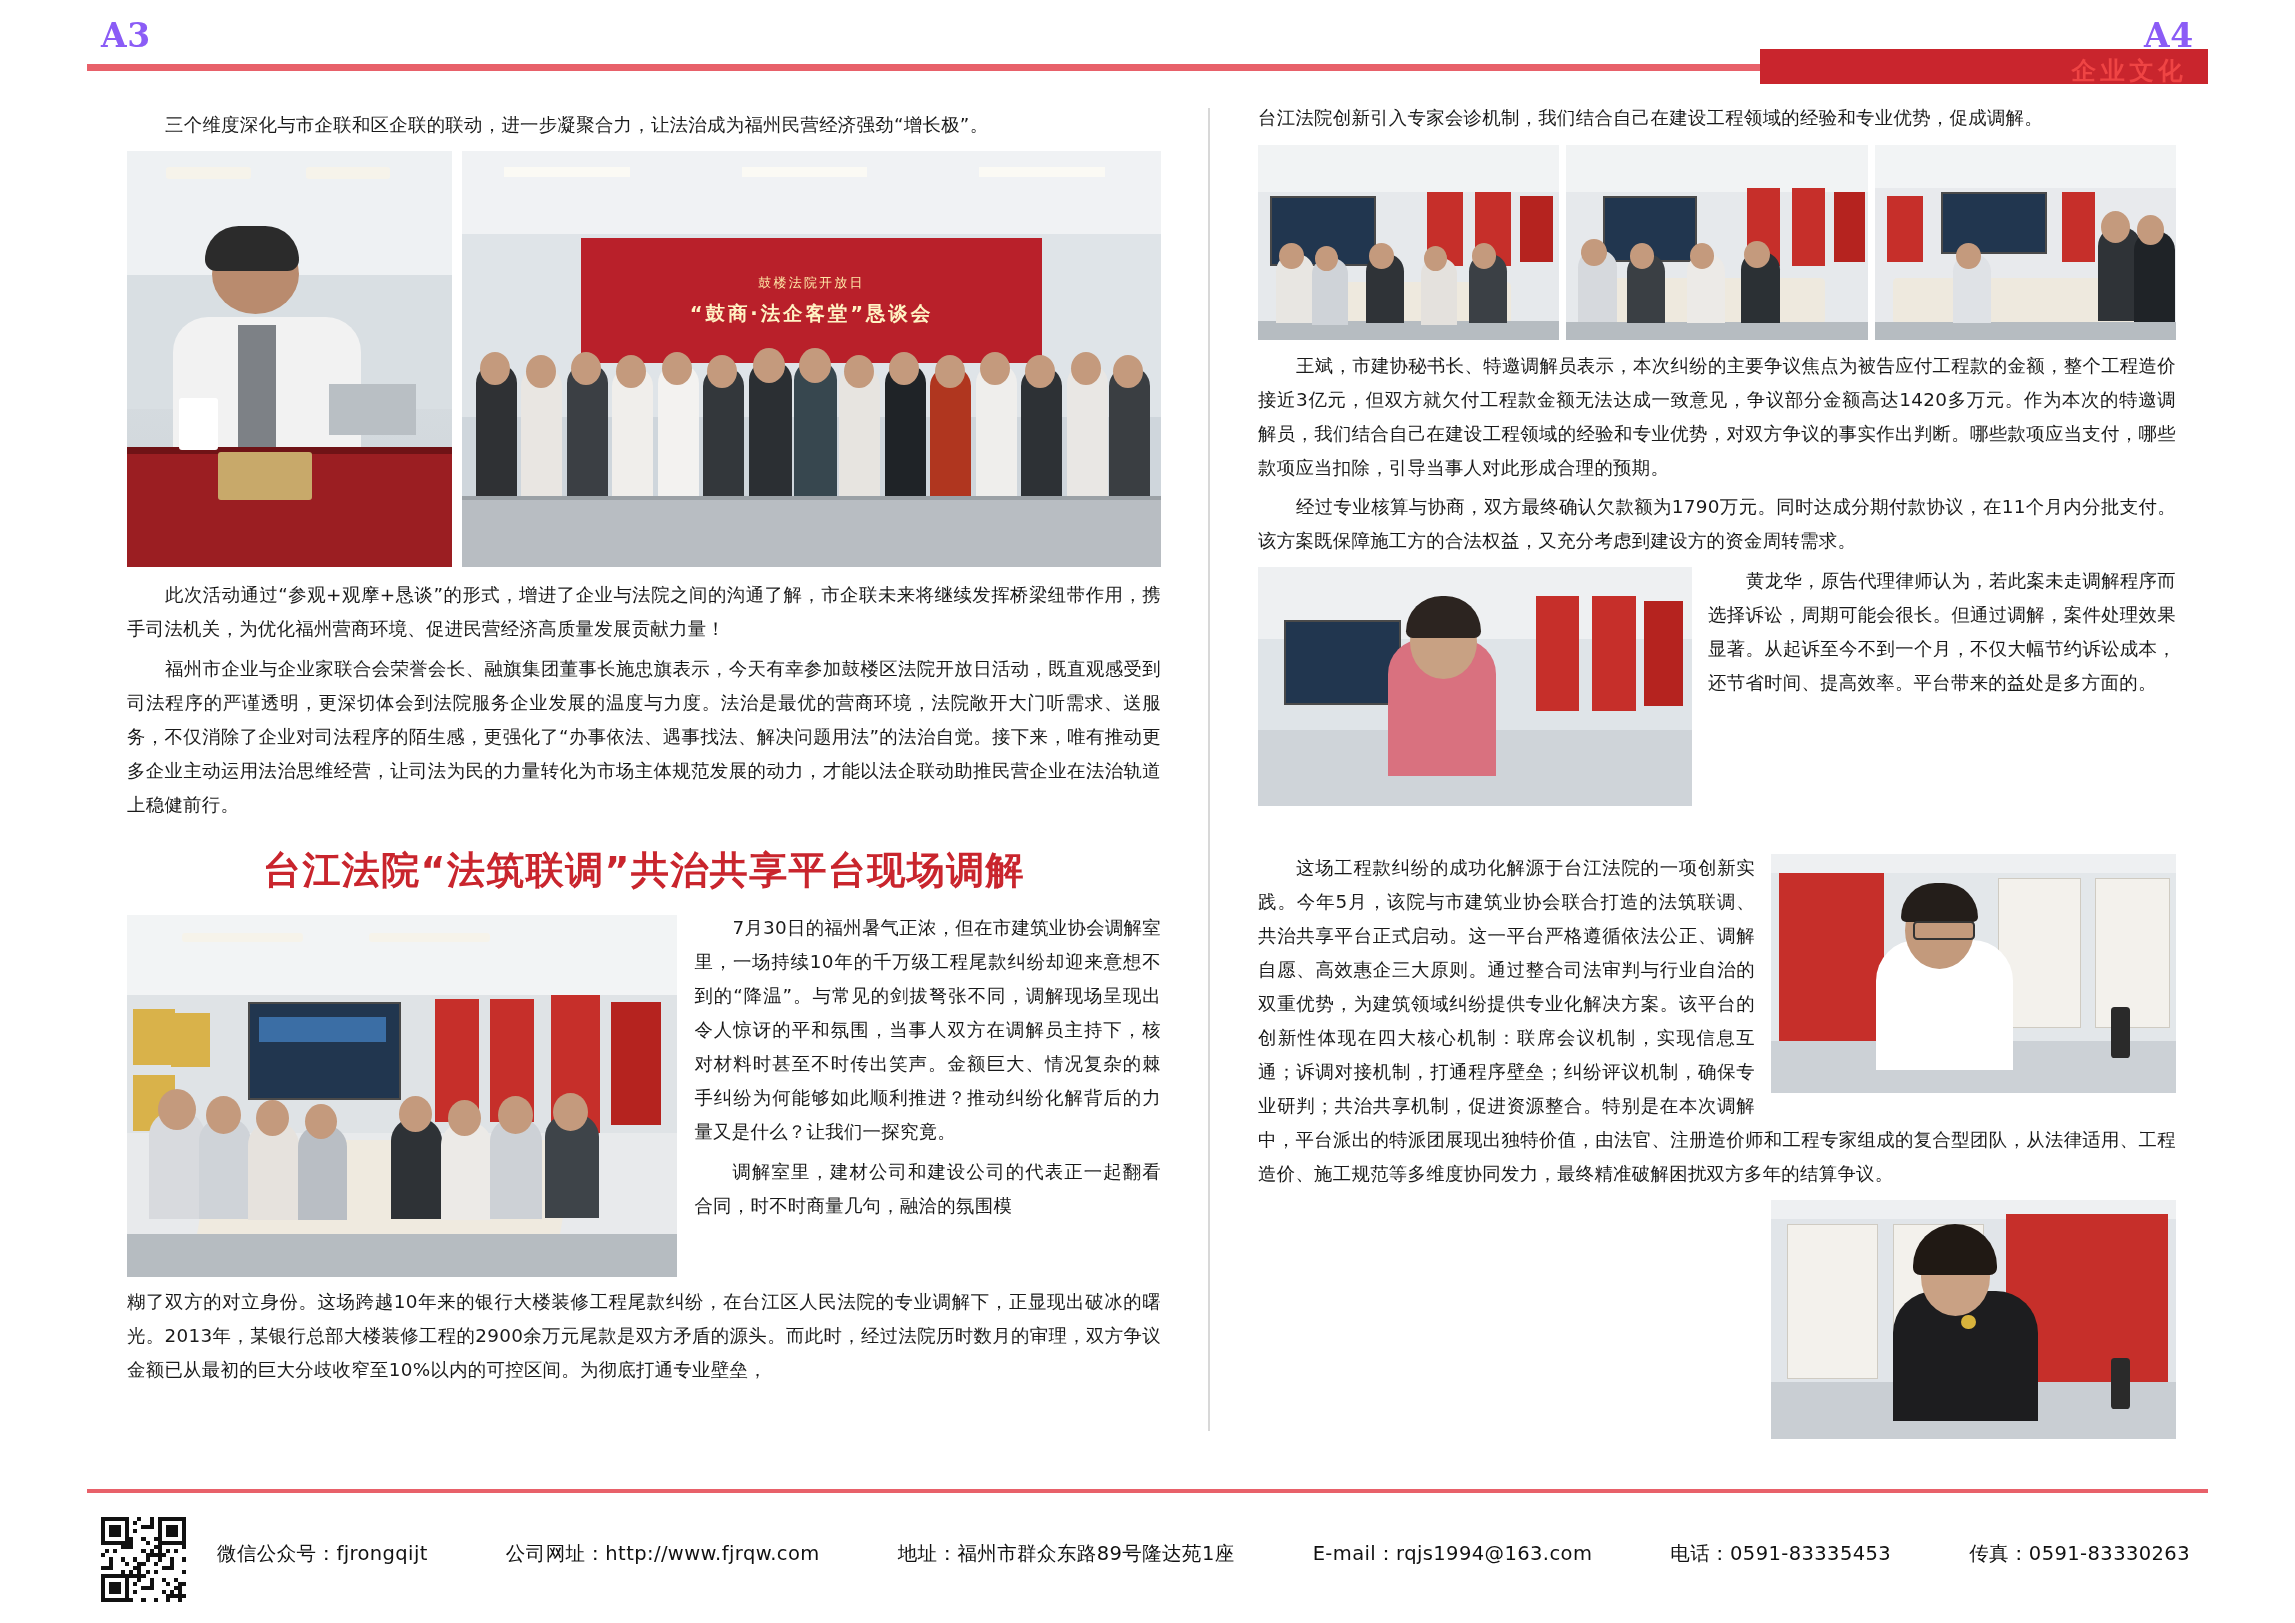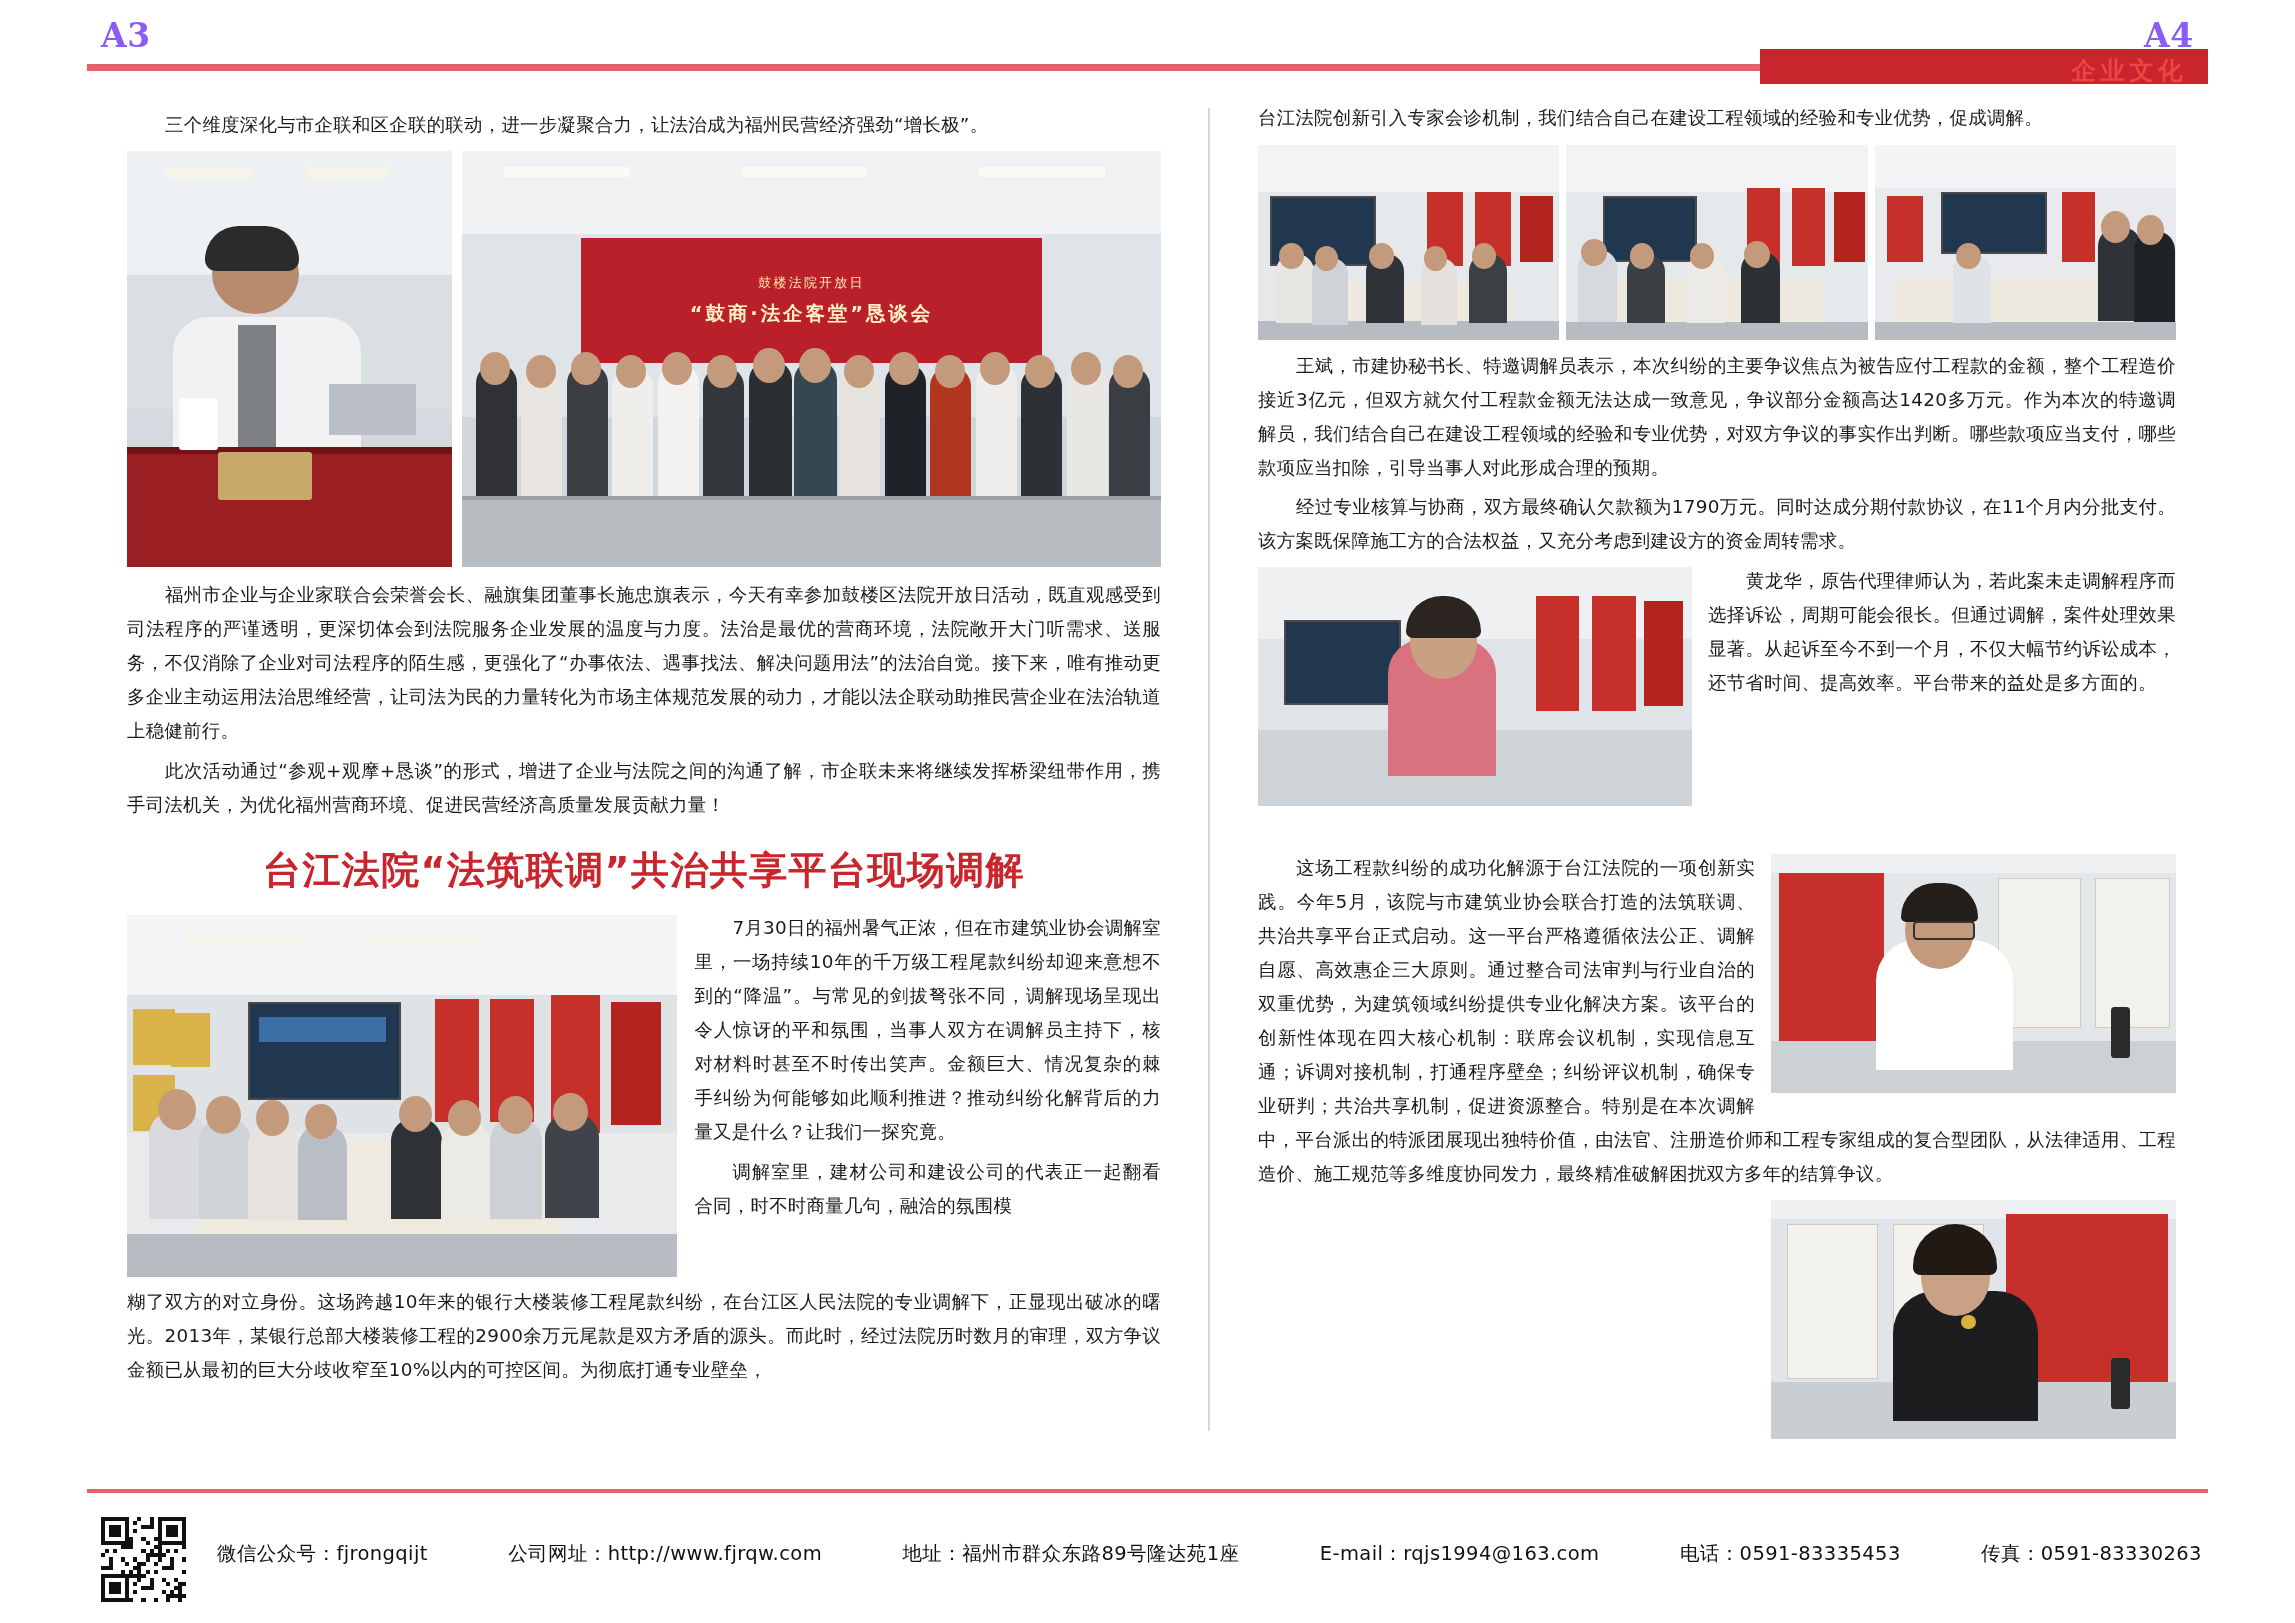--- a/index.html
+++ b/index.html
@@ -62,21 +62,21 @@
   
   .room{position:absolute;inset:0;}
   .room .ceil{position:absolute;left:0;right:0;top:0;height:26%;background:linear-gradient(#eceff1,#dfe4e8);}
   .room .lamp{position:absolute;background:#f6f3ea;border-radius:2.9px;}
 
   
   .footer{position:absolute;left:0;right:0;bottom:0;height:145px;}
   .footer .rule{position:absolute;left:87px;right:87px;top:10px;height:4.3px;background:#e8616a;}
   .footer .qr{position:absolute;left:101px;top:38px;width:85px;height:85px;background:#fff;}
   .footer .row{
-    position:absolute;left:217px;right:93px;top:61px;
+    position:absolute;left:217px;right:105px;top:61px;
     display:flex;justify-content:space-between;align-items:center;
     font-size:19.5px;color:#111;font-family:"DejaVu Sans","Liberation Sans",sans-serif;
     letter-spacing:0.4px;
   }
   .footer .row span{white-space:nowrap;}
 
   .qrpix{display:grid;grid-template-columns:repeat(21,1fr);grid-template-rows:repeat(21,1fr);width:100%;height:100%;}
   .qrpix i{background:transparent;}
   .qrpix i.on{background:#111;}
 </style>
@@ -166,22 +166,22 @@
             <div style="position:absolute;left:87.1%;top:6%;width:30px;height:33px;border-radius:50%;background:#c49a7d;"></div>
             <div style="position:absolute;left:92.5%;top:16%;width:41px;height:136px;background:#3a3e42;border-radius:19px 19px 0 0;"></div>
             <div style="position:absolute;left:93.1%;top:8%;width:30px;height:33px;border-radius:50%;background:#c49a7d;"></div>
           </div>
           <div style="position:absolute;left:0;right:0;bottom:0;height:16%;background:#b8bdc2;"></div>
           <div style="position:absolute;left:0;right:0;bottom:16%;height:4.3px;background:#9ba1a6;"></div>
         </div>
       </div>
     </div>
 
+    <p class="txt">此次活动通过“参观+观摩+恳谈”的形式，增进了企业与法院之间的沟通了解，市企联未来将继续发挥桥梁纽带作用，携手司法机关，为优化福州营商环境、促进民营经济高质量发展贡献力量！</p>
     <p class="txt">福州市企业与企业家联合会荣誉会长、融旗集团董事长施忠旗表示，今天有幸参加鼓楼区法院开放日活动，既直观感受到司法程序的严谨透明，更深切体会到法院服务企业发展的温度与力度。法治是最优的营商环境，法院敞开大门听需求、送服务，不仅消除了企业对司法程序的陌生感，更强化了“办事依法、遇事找法、解决问题用法”的法治自觉。接下来，唯有推动更多企业主动运用法治思维经营，让司法为民的力量转化为市场主体规范发展的动力，才能以法企联动助推民营企业在法治轨道上稳健前行。</p>
-    <p class="txt">此次活动通过“参观+观摩+恳谈”的形式，增进了企业与法院之间的沟通了解，市企联未来将继续发挥桥梁纽带作用，携手司法机关，为优化福州营商环境、促进民营经济高质量发展贡献力量！</p>
 
     <div class="headline">
       <div class="l2">台江法院“法筑联调”共治共享平台现场调解</div>
     </div>
 
     <div style="position:relative;">
       <div class="photo" style="float:left;width:550px;height:362px;margin:4.3px 17.4px 7.2px 0;">
         <div class="room">
           <div style="position:absolute;inset:0;background:#e8eaec;"></div>
           <div style="position:absolute;left:0;right:0;top:0;height:22%;background:#f2f4f5;"></div>

